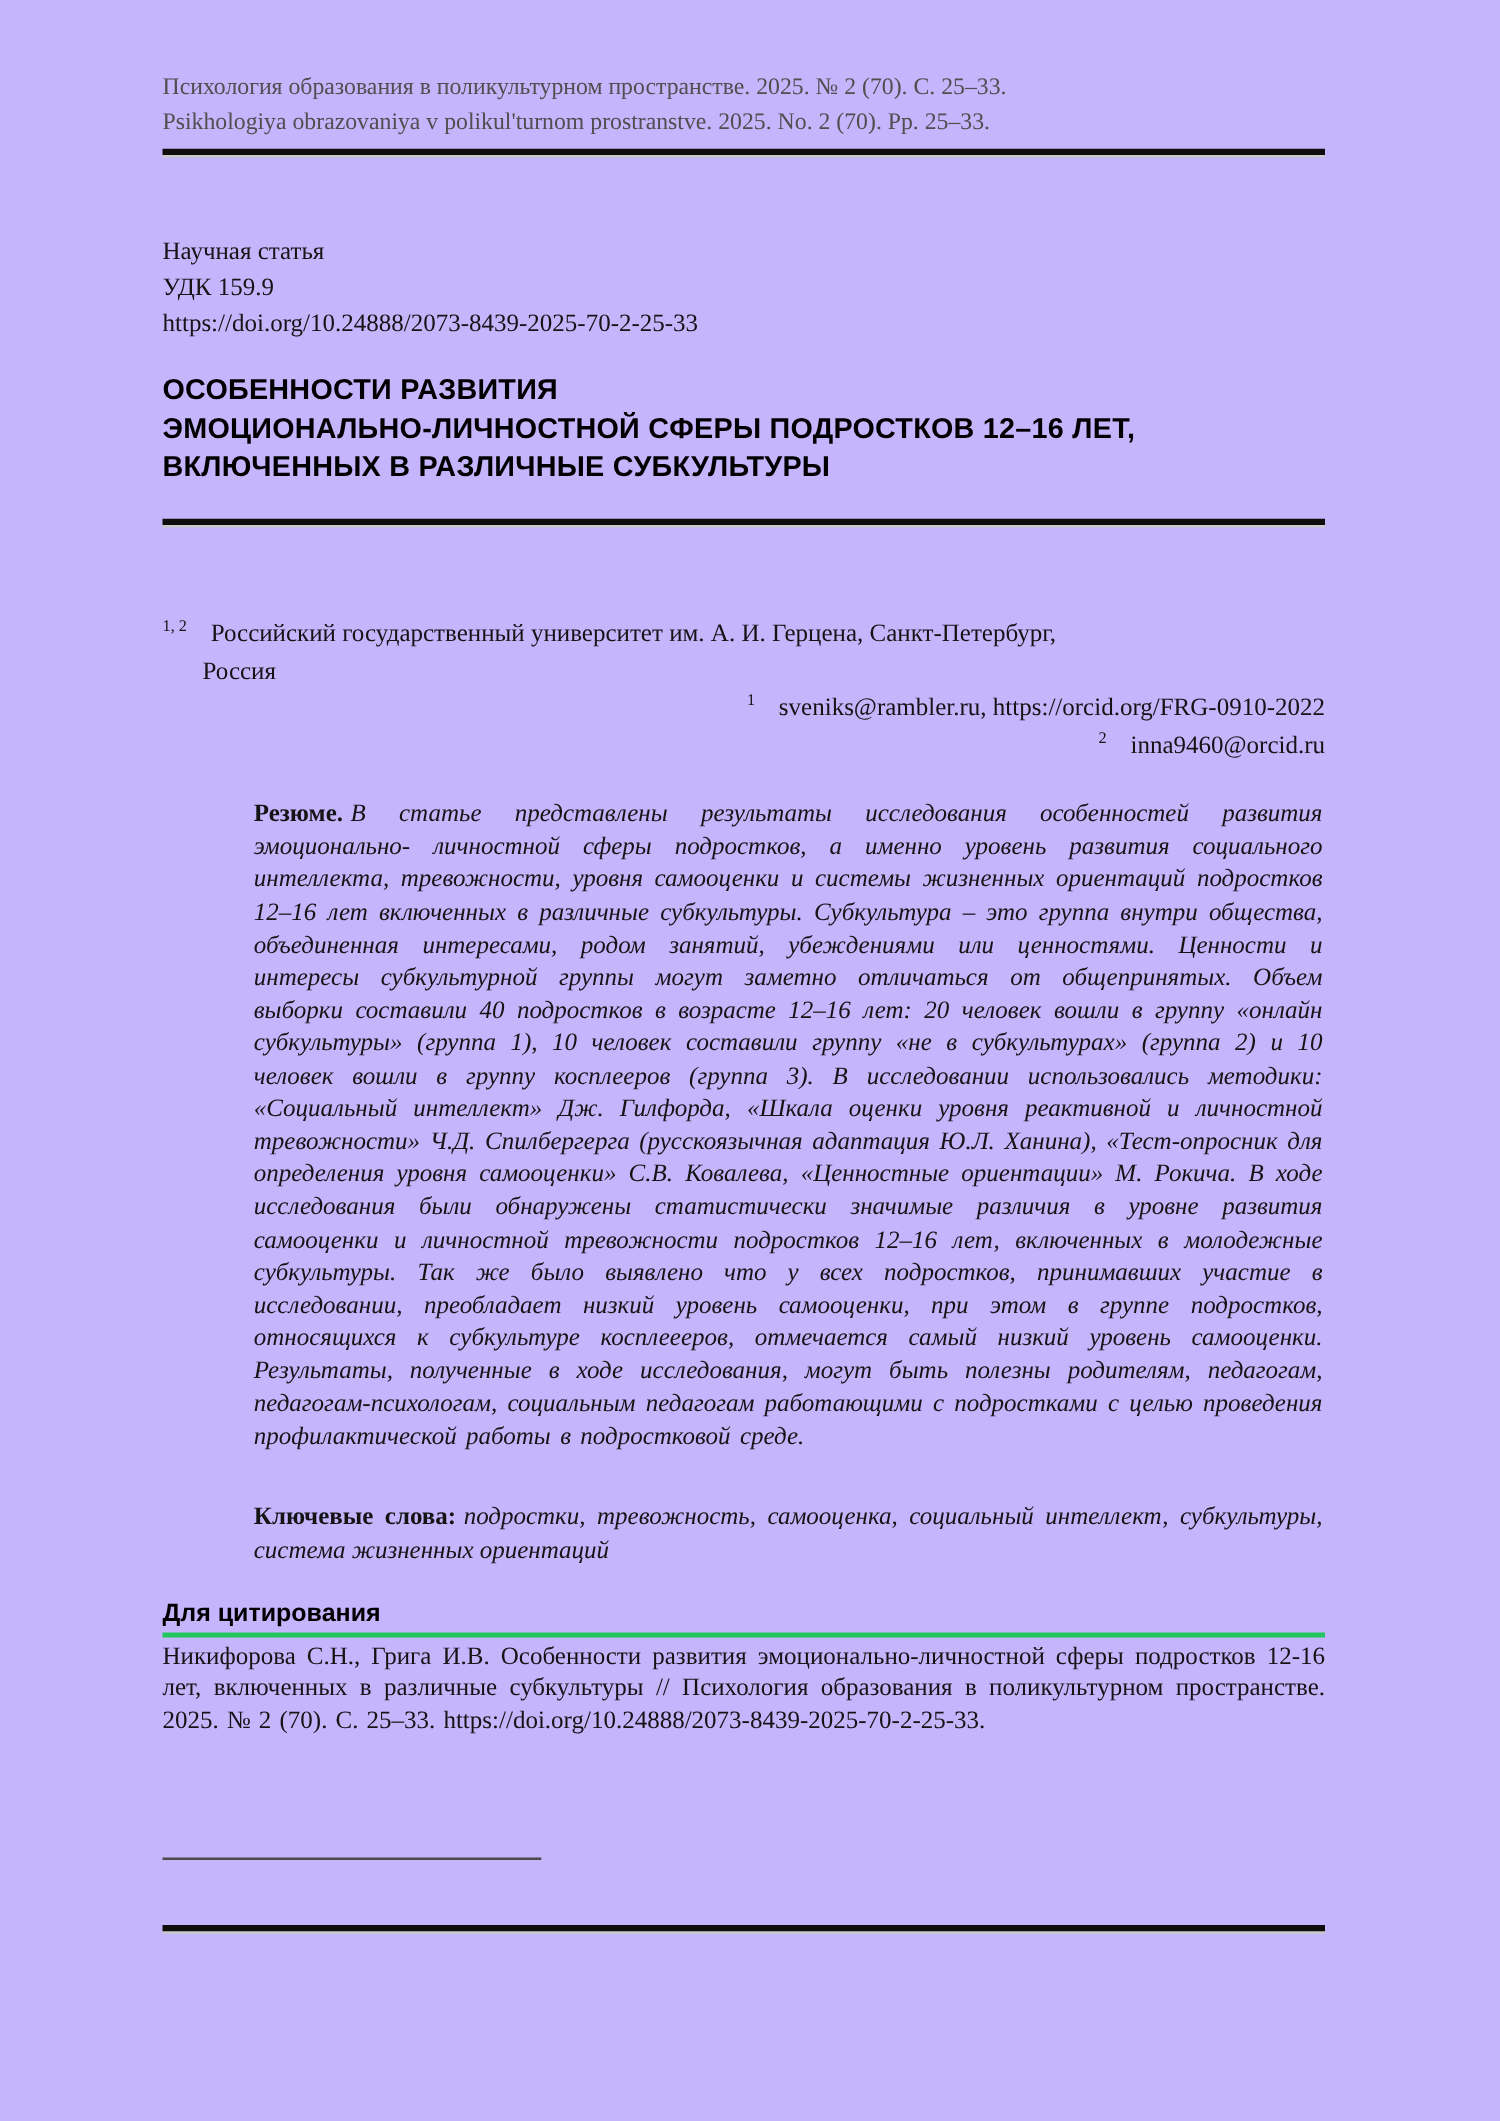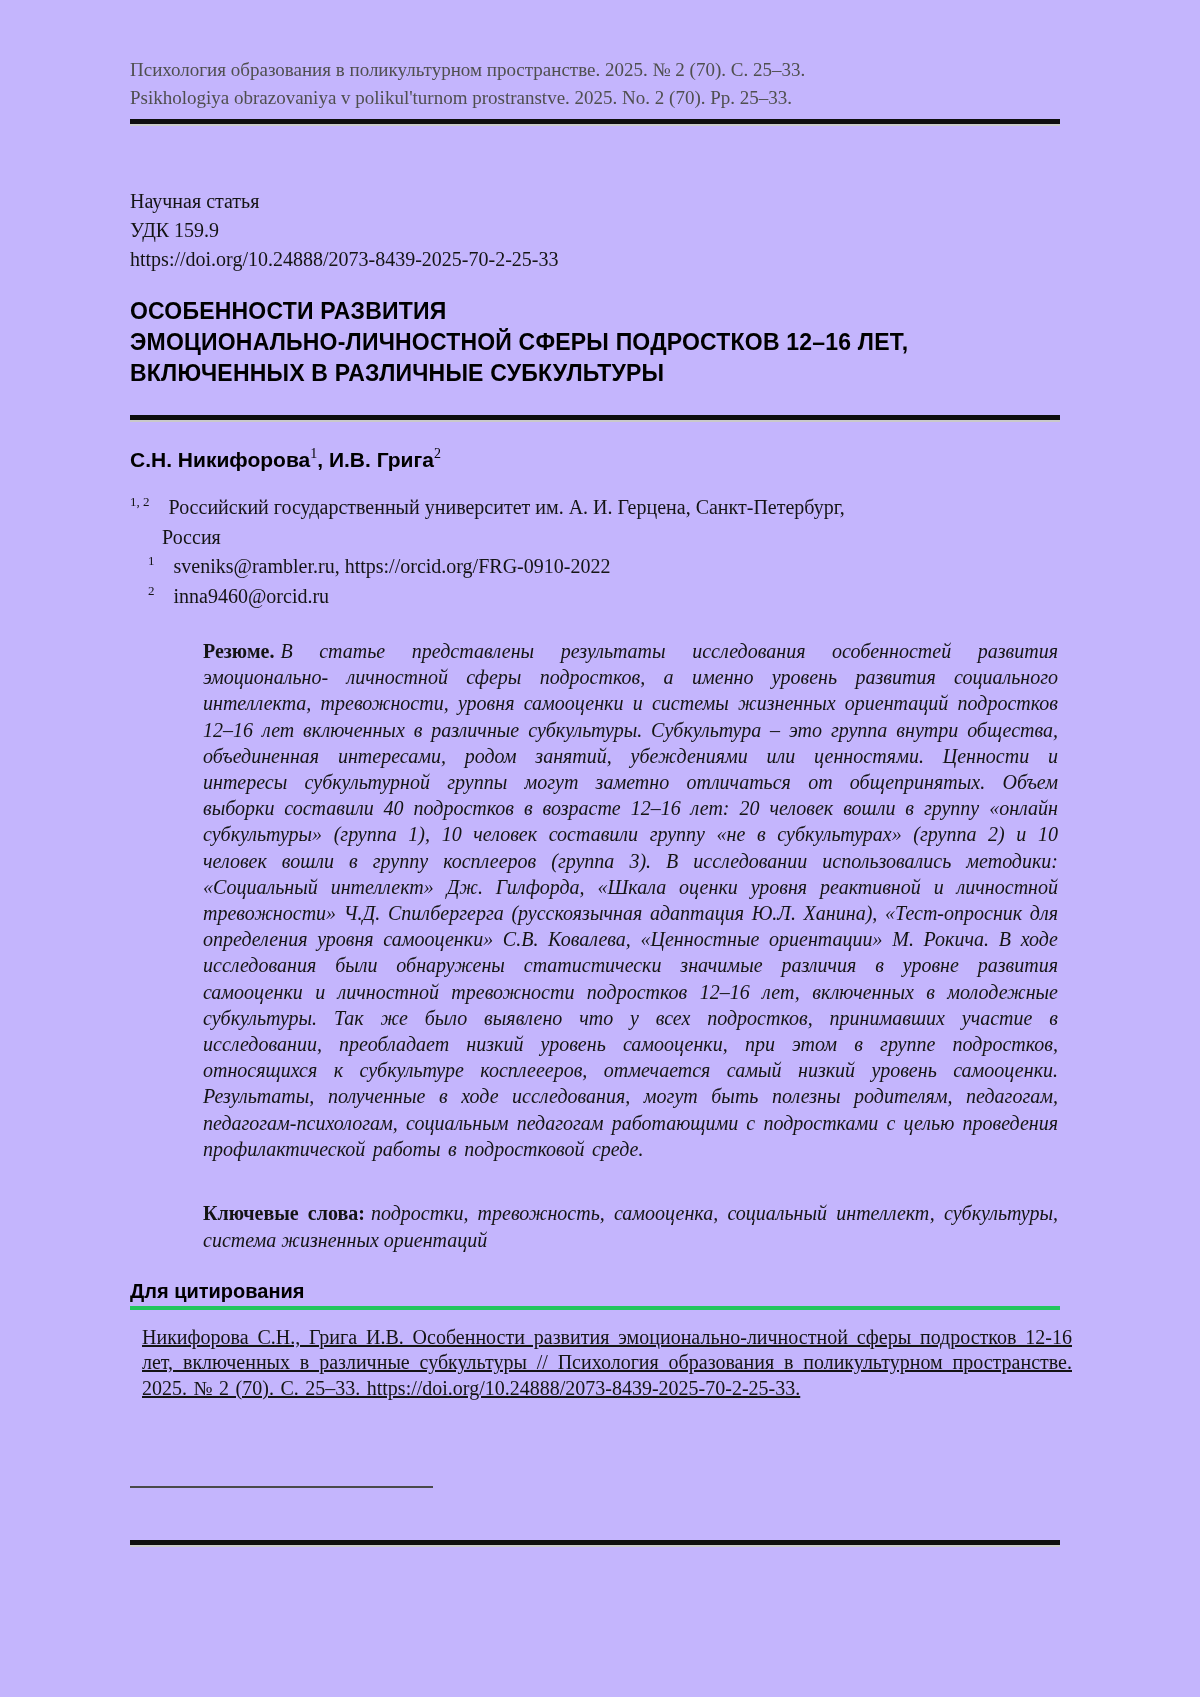--- a/index.html
+++ b/index.html
@@ -65,21 +65,21 @@
     font-size: 20px;
     line-height: 29.5px;
   }
   .affil sup {
     font-size: 13px;
     vertical-align: super;
     line-height: 0;
     margin-right: 19px;
   }
   .affil-uni { padding-left: 32px; text-indent: -32px; }
-  .affil-contact { padding-left: 18px; }
+  .affil-contact { padding-left: 18px; text-align: right; }
 
   .abstract {
     top: 638px;
     left: 203px;
     width: 855px;
     font-size: 20px;
     line-height: 26.2px;
     text-align: justify;
     word-spacing: 2.5px;
     margin: 0;
@@ -105,22 +105,21 @@
     padding-bottom: 2px;
     border-bottom: 4px solid #22c55e;
     color: #000000;
   }
   .cite-text {
     top: 1313px;
     font-size: 20px;
     line-height: 25.4px;
     text-align: justify;
     word-spacing: 1.5px;
-    margin: 12px;
-    text-decoration: underline;
+    margin: 0;
   }
   .footnote-rule {
     top: 1486px;
     width: 303px;
     height: 0;
     border-top: 2px solid #4a4a4a;
   }
   .copyright {
     top: 1497px;
     font-size: 20px;
@@ -152,21 +151,20 @@
   </div>
 
   <div class="abs title">
     <div>ОСОБЕННОСТИ РАЗВИТИЯ</div>
     <div>ЭМОЦИОНАЛЬНО-ЛИЧНОСТНОЙ СФЕРЫ ПОДРОСТКОВ 12–16 ЛЕТ,</div>
     <div>ВКЛЮЧЕННЫХ В РАЗЛИЧНЫЕ СУБКУЛЬТУРЫ</div>
   </div>
 
   <div class="abs rule rule-title"></div>
 
-  <div class="abs authors"><span>С.Н. Никифорова</span><sup>1</sup><span>, </span><span>И.В. Грига</span><sup>2</sup></div>
 
   <div class="abs affil">
     <div class="affil-uni"><sup>1, 2</sup><span>Российский государственный университет им. А. И. Герцена, Санкт-Петербург,</span><br><span>Россия</span></div>
     <div class="affil-contact"><sup>1</sup><span>sveniks@rambler.ru, https://orcid.org/FRG-0910-2022</span></div>
     <div class="affil-contact"><sup>2</sup><span>inna9460@orcid.ru</span></div>
   </div>
 
   <p class="abs abstract"><span class="lead-label">Резюме.</span><span class="body">В статье представлены результаты исследования особенностей развития эмоционально- личностной сферы подростков, а именно уровень развития социального интеллекта, тревожности, уровня самооценки и системы жизненных ориентаций подростков 12–16 лет включенных в различные субкультуры. Субкультура – это группа внутри общества, объединенная интересами, родом занятий, убеждениями или ценностями. Ценности и интересы субкультурной группы могут заметно отличаться от общепринятых. Объем выборки составили 40 подростков в возрасте 12–16 лет: 20 человек вошли в группу «онлайн субкультуры» (группа 1), 10 человек составили группу «не в субкультурах» (группа 2) и 10 человек вошли в группу косплееров (группа 3). В исследовании использовались методики: «Социальный интеллект» Дж. Гилфорда, «Шкала оценки уровня реактивной и личностной тревожности» Ч.Д. Спилбергерга (русскоязычная адаптация Ю.Л. Ханина), «Тест-опросник для определения уровня самооценки» С.В. Ковалева, «Ценностные ориентации» М. Рокича. В ходе исследования были обнаружены статистически значимые различия в уровне развития самооценки и личностной тревожности подростков 12–16 лет, включенных в молодежные субкультуры. Так же было выявлено что у всех подростков, принимавших участие в исследовании, преобладает низкий уровень самооценки, при этом в группе подростков, относящихся к субкультуре косплеееров, отмечается самый низкий уровень самооценки. Результаты, полученные в ходе исследования, могут быть полезны родителям, педагогам, педагогам-психологам, социальным педагогам работающими с подростками с целью проведения профилактической работы в подростковой среде.</span></p>
 
   <p class="abs keywords"><span class="lead-label">Ключевые слова:</span><span class="body">подростки, тревожность, самооценка, социальный интеллект, субкультуры, система жизненных ориентаций</span></p>

